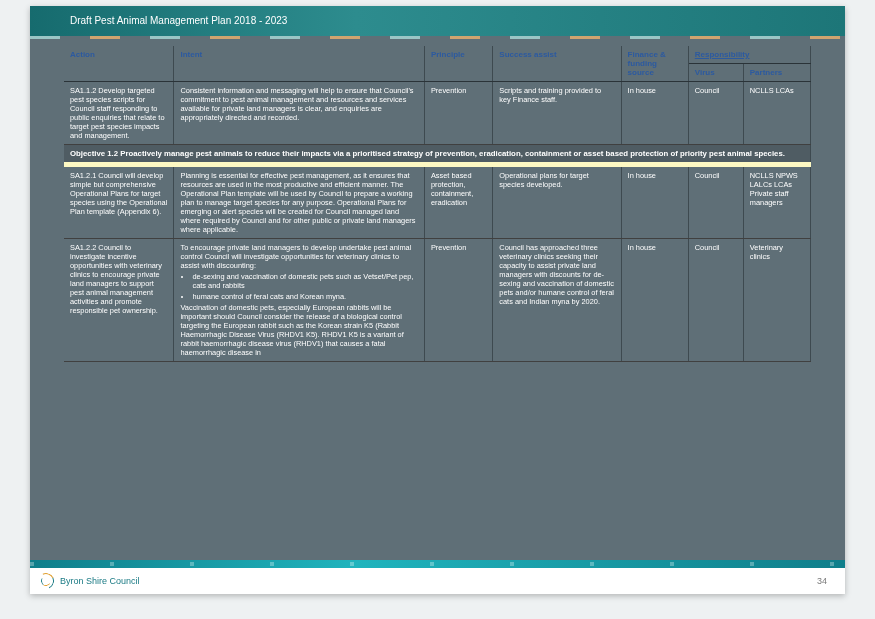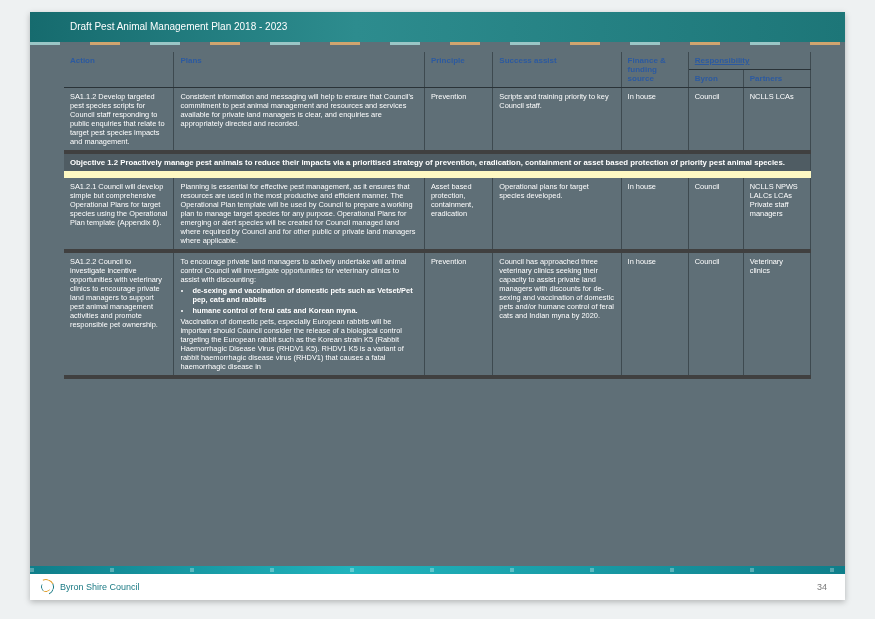--- a/index.html
+++ b/index.html
@@ -7,21 +7,21 @@
     width: 875px;
     height: 619px;
     background: #eef1f2;
     font-family: Arial, Helvetica, sans-serif;
     position: relative;
     overflow: hidden;
   }
   .page {
     position: absolute;
     left: 30px;
-    top: 12px;
+    top: 6px;
     width: 815px;
     height: 588px;
     background: #5f6f77;
     box-shadow: 0 2px 6px rgba(0,0,0,0.25);
   }
   .header-bar {
     height: 30px;
     background: linear-gradient(90deg,#166b6e 0%, #2d8c8e 40%, #1d7678 100%);
     color: #fff;
     font-size: 10px;
@@ -43,45 +43,45 @@
   }
   table.plan {
     width: 100%;
     border-collapse: collapse;
     table-layout: fixed;
     font-size: 7.4px;
     color: #fff;
     filter: blur(0.6px);
   }
   table.plan th, table.plan td {
-    border-bottom: 4px solid #404040;
+    border-bottom: 1px solid #404040;
     border-right: 1px solid #3e4a50;
     padding: 4px 6px;
     vertical-align: top;
     text-align: left;
     word-wrap: break-word;
   }
   table.plan tr.hdr th {
     color: #2c5aa0;
     background: #5f6f77;
     font-weight: bold;
     font-size: 8px;
     filter: none;
     border-bottom: 1px solid #2a3338;
   }
   table.plan tr.objrow td {
     background: #4f5c63;
     font-weight: bold;
     color: #fff;
     font-size: 7.8px;
     border-top: 1px solid #2a3338;
-    border-bottom: 7px solid #fef9c3;
+    border-bottom: 5px solid #fef9c3;
   }
   table.plan td ul { margin: 2px 0 2px 12px; padding: 0; }
-  table.plan td ul li { margin-bottom: 2px; font-weight: bold; }
+  table.plan td ul li { margin-bottom: 2px; }
   .col-action   { width: 90px; }
   .col-intent   { width: 205px; }
   .col-princ    { width: 56px; }
   .col-success  { width: 105px; }
   .col-finance  { width: 55px; }
   .col-lead     { width: 45px; }
   .col-partner  { width: 55px; }
 
   .footer-bar {
     position: absolute;
@@ -143,36 +143,36 @@
           <col class="col-intent">
           <col class="col-princ">
         <col class="col-success">
           <col class="col-finance">
           <col class="col-lead">
           <col class="col-partner">
       </colgroup>
       <tbody>
           <tr class="hdr">
         <th rowspan="2">Action</th>
-        <th rowspan="2">Plans</th>
+        <th rowspan="2">Intent</th>
         <th rowspan="2">Principle</th>
         <th rowspan="2">Success assist</th>
         <th rowspan="2">Finance &amp; funding source</th>
         <th colspan="2" class="resp-super">Responsibility</th>
       </tr>
       <tr class="hdr">
-        <th>Byron</th>
+        <th>Virus</th>
         <th>Partners</th>
       </tr>
 
       <tr>
         <td>SA1.1.2 Develop targeted pest species scripts for Council staff responding to public enquiries that relate to target pest species impacts and management.</td>
         <td>Consistent information and messaging will help to ensure that Council's commitment to pest animal management and resources and services available for private land managers is clear, and enquiries are appropriately directed and recorded.</td>
         <td>Prevention</td>
-        <td>Scripts and training priority to key Council staff.</td>
+        <td>Scripts and training provided to key Finance staff.</td>
         <td>In house</td>
         <td>Council</td>
         <td>NCLLS
 LCAs</td>
       </tr>
 
       <tr class="objrow">
         <td colspan="7">Objective 1.2 Proactively manage pest animals to reduce their impacts via a prioritised strategy of prevention, eradication, containment or asset based protection of priority pest animal species.</td>
       </tr>
 
@@ -188,21 +188,21 @@
         <td>NCLLS
 NPWS
 LALCs
 LCAs
 Private staff managers</td>
       </tr>
 
       <tr>
         <td>SA1.2.2 Council to investigate incentive opportunities with veterinary clinics to encourage private land managers to support pest animal management activities and promote responsible pet ownership.</td>
         <td>
-          <span>To encourage private land managers to actively undertake will animal control Council will investigate opportunities for veterinary clinics to assist with discounting:</span>
+          <span>To encourage private land managers to develop undertake pest animal control Council will investigate opportunities for veterinary clinics to assist with discounting:</span>
           <ul>
             <li>de-sexing and vaccination of domestic pets such as Vetset/Pet pep, cats and rabbits</li>
             <li>humane control of feral cats and Korean myna.</li>
           </ul>
           <span>Vaccination of domestic pets, especially European rabbits will be important should Council consider the release of a biological control targeting the European rabbit such as the Korean strain K5 (Rabbit Haemorrhagic Disease Virus (RHDV1 K5). RHDV1 K5 is a variant of rabbit haemorrhagic disease virus (RHDV1) that causes a fatal haemorrhagic disease in</span>
         </td>
         <td>Prevention</td>
         <td>Council has approached three veterinary clinics seeking their capacity to assist private land managers with discounts for de-sexing and vaccination of domestic pets and/or humane control of feral cats and Indian myna by 2020.</td>
         <td>In house</td>
         <td>Council</td>

